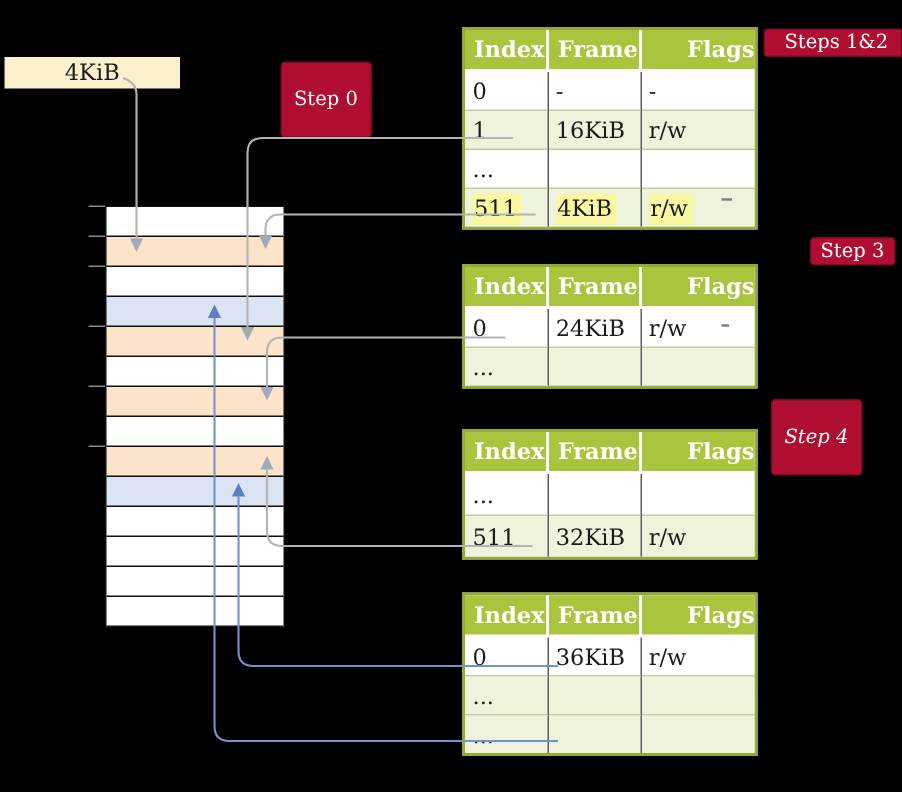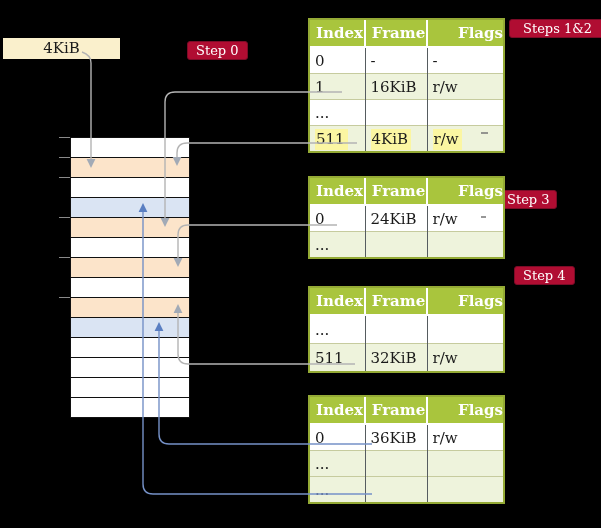--- a/index.html
+++ b/index.html
@@ -10,27 +10,27 @@
     color:#1a1a1a;
   }
   
   #frame-label{
     position:absolute;left:3px;top:38px;width:117px;height:21px;
     background:var(--label-cream,#faf0cc);
     text-align:center;font-size:15px;line-height:21px;
   }
   .badge{
     position:absolute;background:var(--badge-bg,#b00d32);color:#fff;
-    font-size:13px;line-height:15px;padding:1px 8px;border-radius:3px;
+    font-size:13px;line-height:15px;padding:17px 8px;border-radius:3px;
     border:1px solid #7c0b27;white-space:nowrap;
   }
   #badge-step0 {left:187px;top:41px;}
   #badge-steps12{left:509px;top:19px;padding:1px 13px;}
-  #badge-step3 {left:500px;top:158px;padding:1px 6px;margin-top:32px;}
-  #badge-step4 {left:514px;top:266px;}
+  #badge-step3 {left:540px;top:158px;padding:1px 6px;}
+  #badge-step4 {left:514px;top:266px;font-style:italic;}
 
   
   #stack{
     position:absolute;left:70px;top:137px;width:120px;
     border-left:1px solid #101010;border-right:1px solid #101010;
     border-top:1px solid #101010;box-sizing:border-box;
   }
   .frame{height:20px;box-sizing:border-box;border-bottom:1px solid #101010;}
   .f-white{background:var(--frame-white,#fff);}
   .f-peach{background:var(--frame-peach,#fce4ca);}

